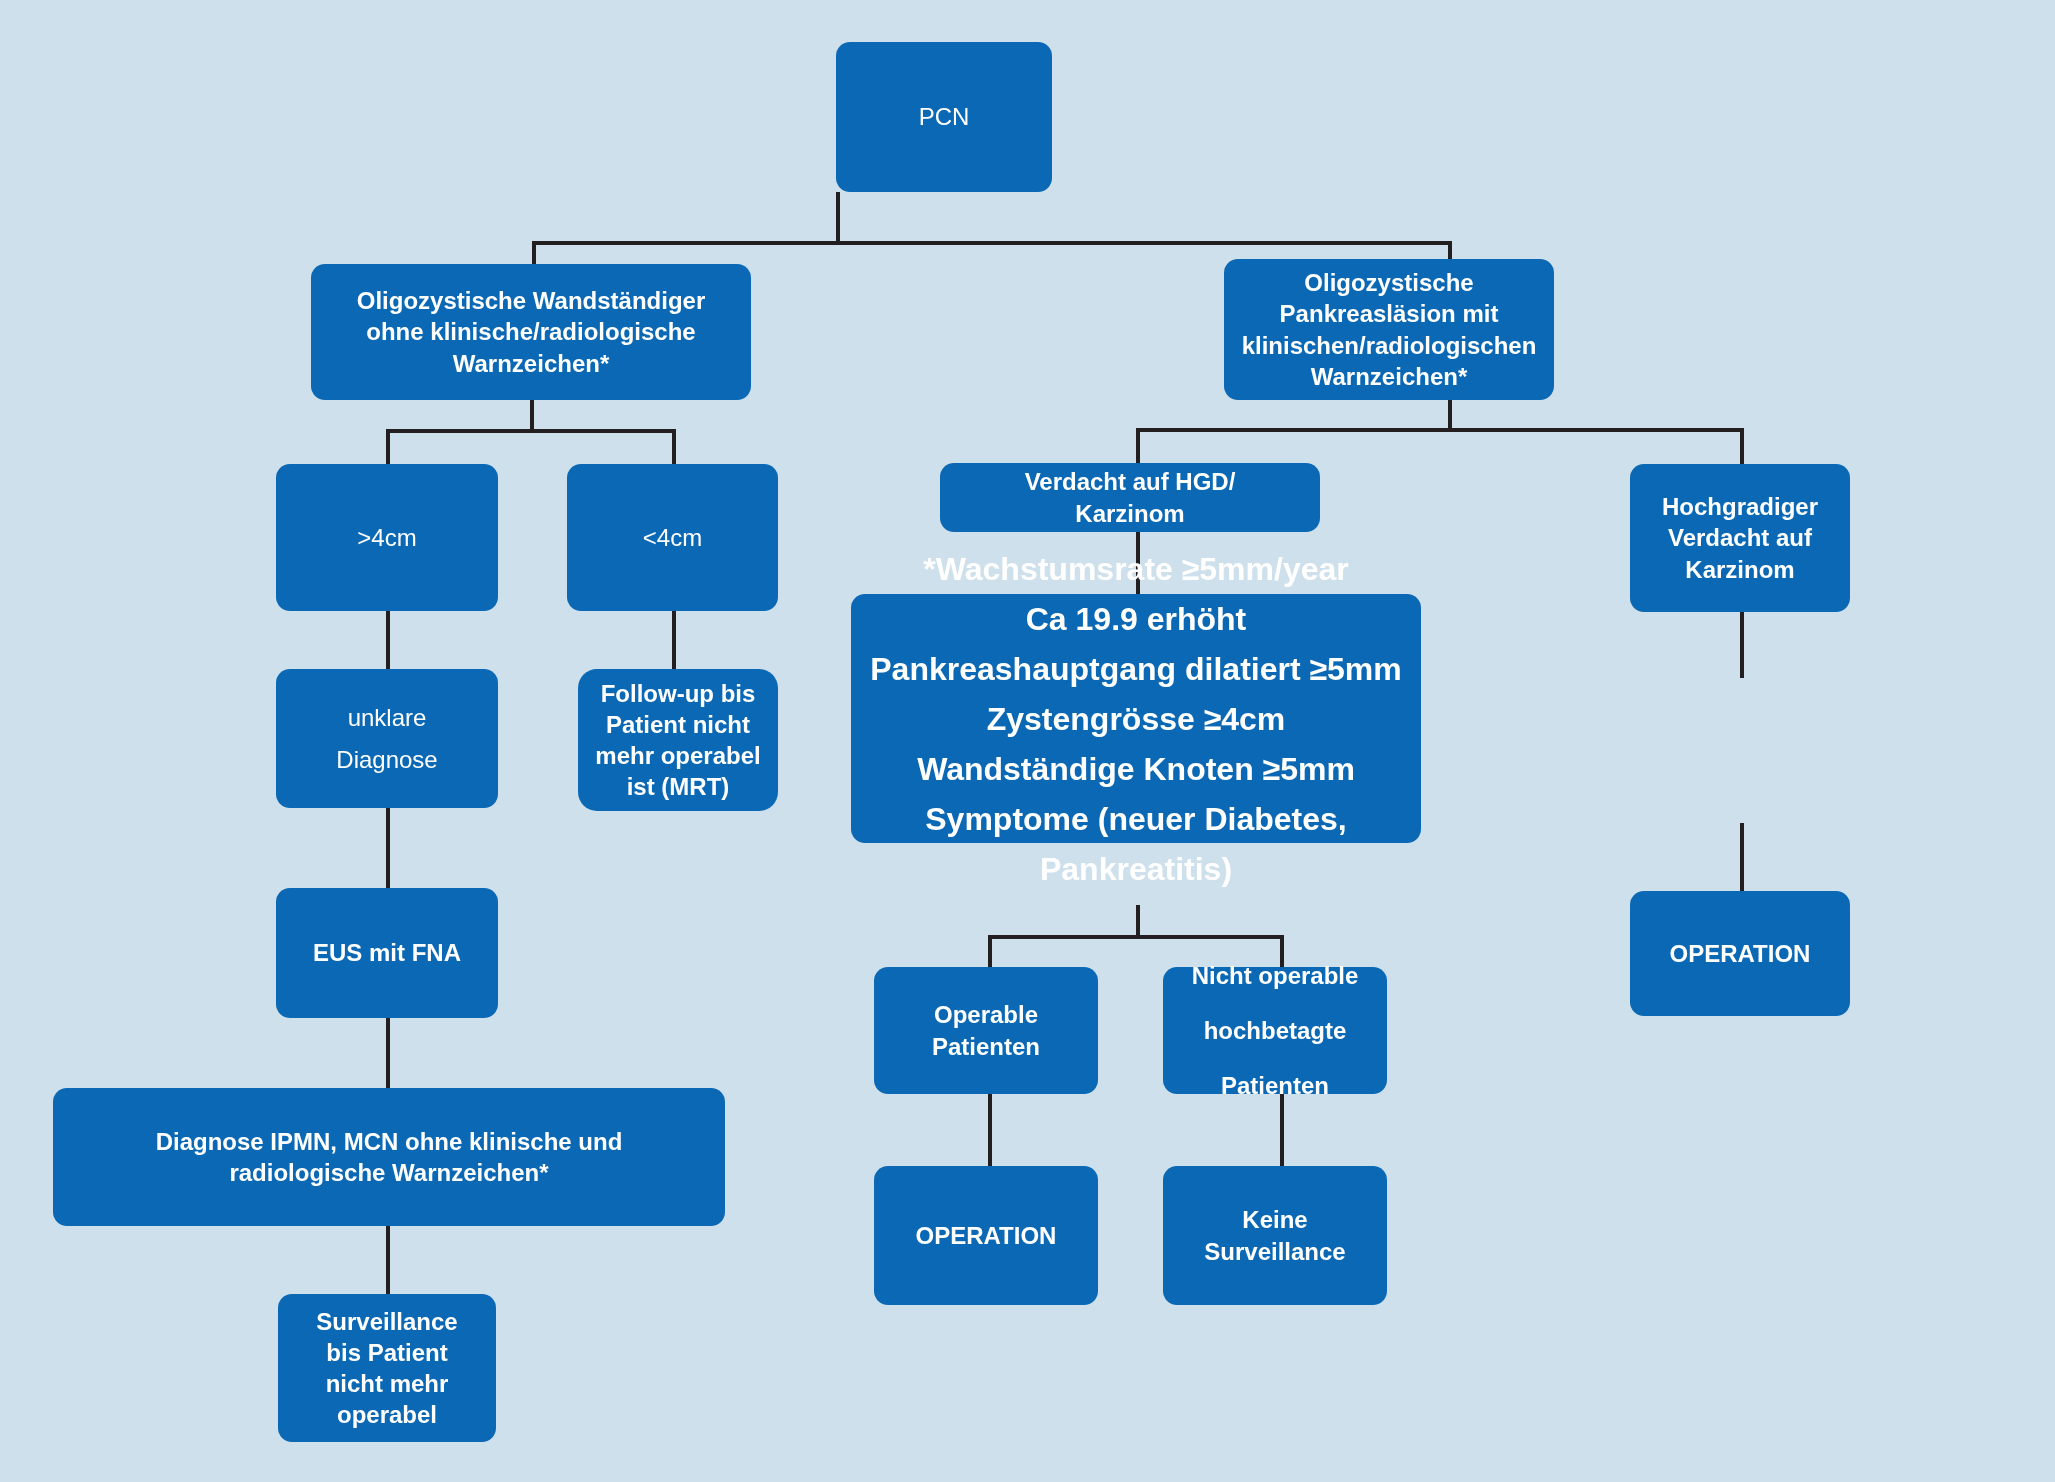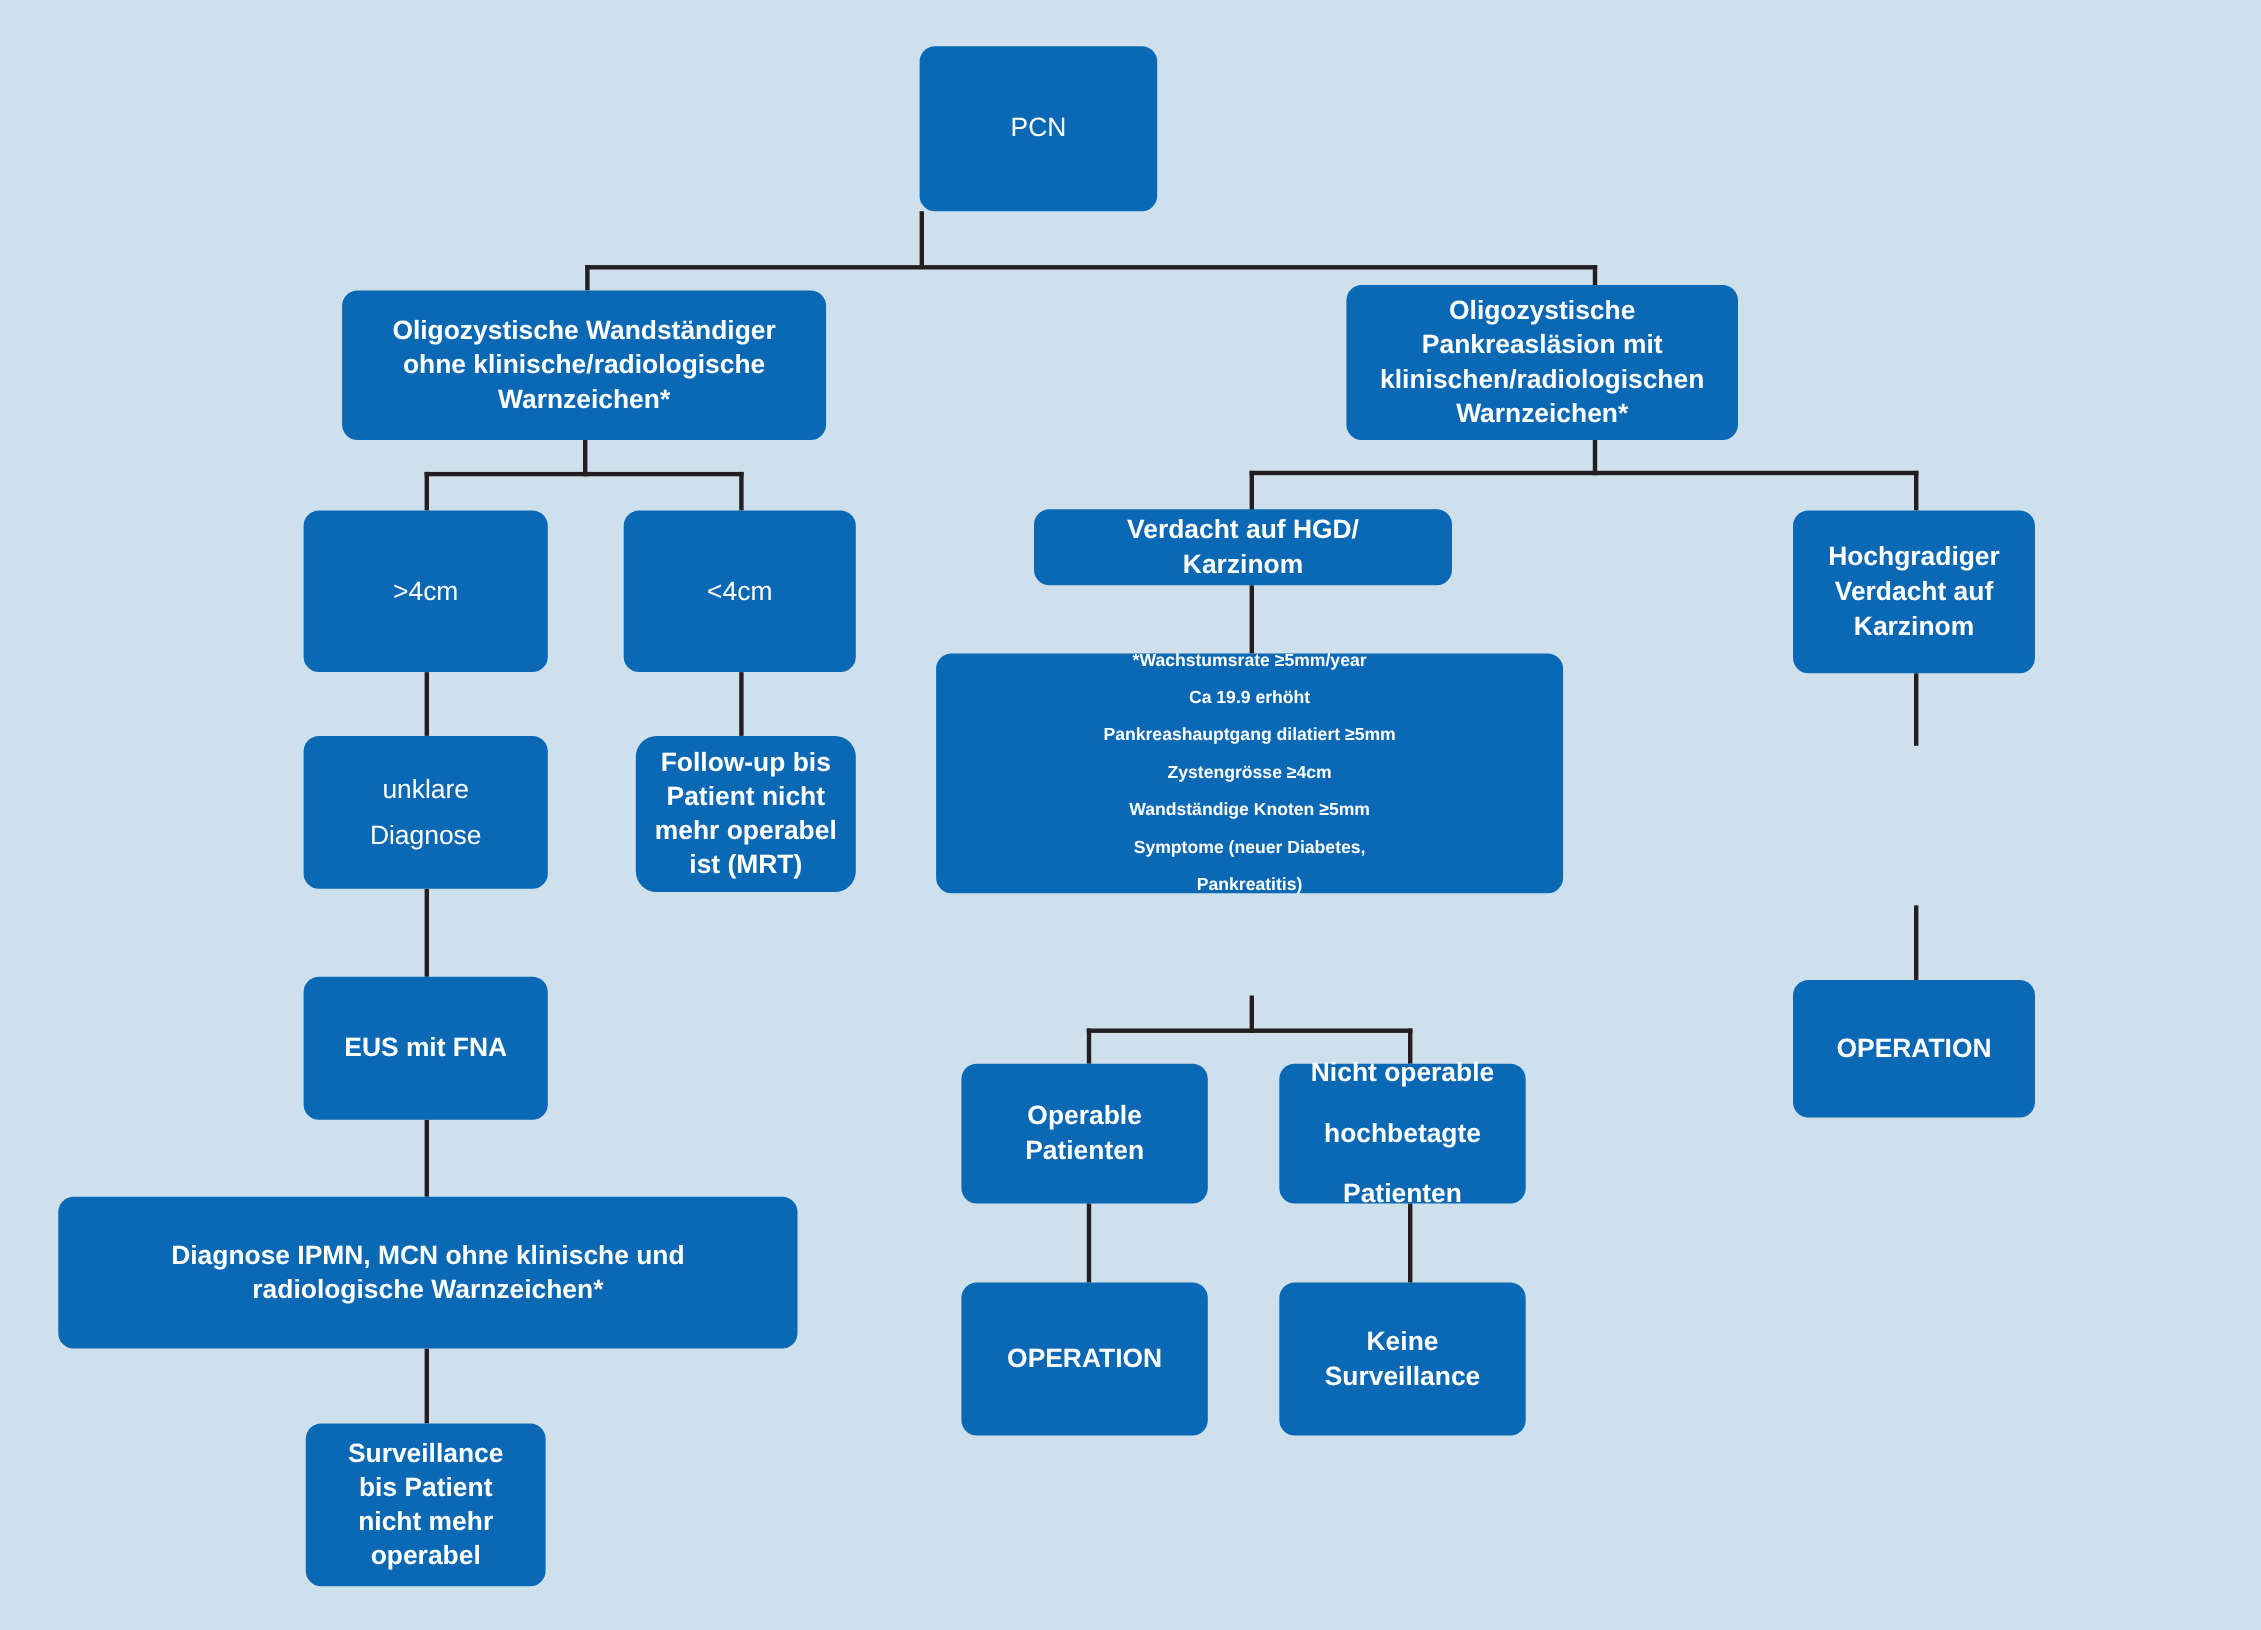--- a/index.html
+++ b/index.html
@@ -94,21 +94,21 @@
   <div class="node regular" style="left:836px; top:42px; width:216px; height:150px; font-size:24px;">
     <span class="line">PCN</span>
   </div>
 
   <div class="node" style="left:311px; top:264px; width:440px; height:136px; font-size:24px;">
     <span class="line">Oligozystische Wandständiger</span>
     <span class="line">ohne klinische/radiologische</span>
     <span class="line">Warnzeichen*</span>
   </div>
 
-  <div class="node" style="left:1224px; top:259px; width:356px; height:141px; font-size:24px;padding-left:12px;">
+  <div class="node" style="left:1224px; top:259px; width:330px; height:141px; font-size:24px;padding-left:12px;">
     <span class="line">Oligozystische</span>
     <span class="line">Pankreasläsion mit</span>
     <span class="line">klinischen/radiologischen</span>
     <span class="line">Warnzeichen*</span>
   </div>
 
   <div class="node regular" style="left:276px; top:464px; width:222px; height:147px; font-size:24px;">
     <span class="line">&gt;4cm</span>
   </div>
 
@@ -142,21 +142,21 @@
     <span class="line">bis Patient</span>
     <span class="line">nicht mehr</span>
     <span class="line">operabel</span>
   </div>
 
   <div class="node" style="left:940px; top:463px; width:380px; height:69px; font-size:24px;">
     <span class="line">Verdacht auf HGD/</span>
     <span class="line">Karzinom</span>
   </div>
 
-  <div class="node crit" style="left:851px; top:594px; width:570px; height:218px; font-size:16px;justify-content:center;">
+  <div class="node crit" style="left:851px; top:594px; width:570px; height:249px; font-size:32px;justify-content:center;">
     <span class="line">*Wachstumsrate ≥5mm/year</span>
     <span class="line">Ca 19.9 erhöht</span>
     <span class="line">Pankreashauptgang dilatiert ≥5mm</span>
     <span class="line">Zystengrösse ≥4cm</span>
     <span class="line">Wandständige Knoten ≥5mm</span>
     <span class="line">Symptome (neuer Diabetes,</span>
     <span class="line">Pankreatitis)</span>
   </div>
 
   <div class="node" style="left:874px; top:967px; width:224px; height:127px; font-size:24px;">

